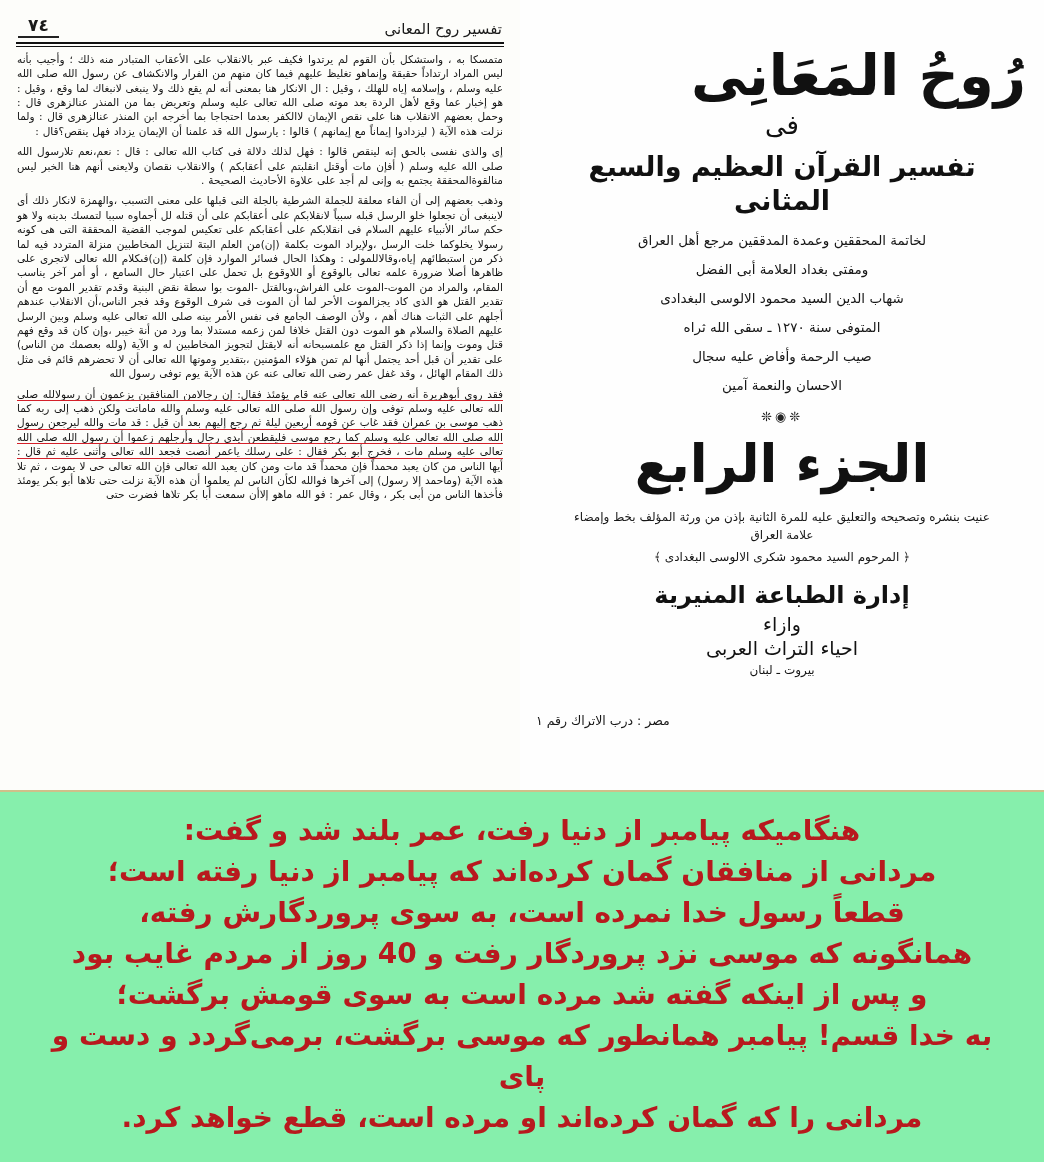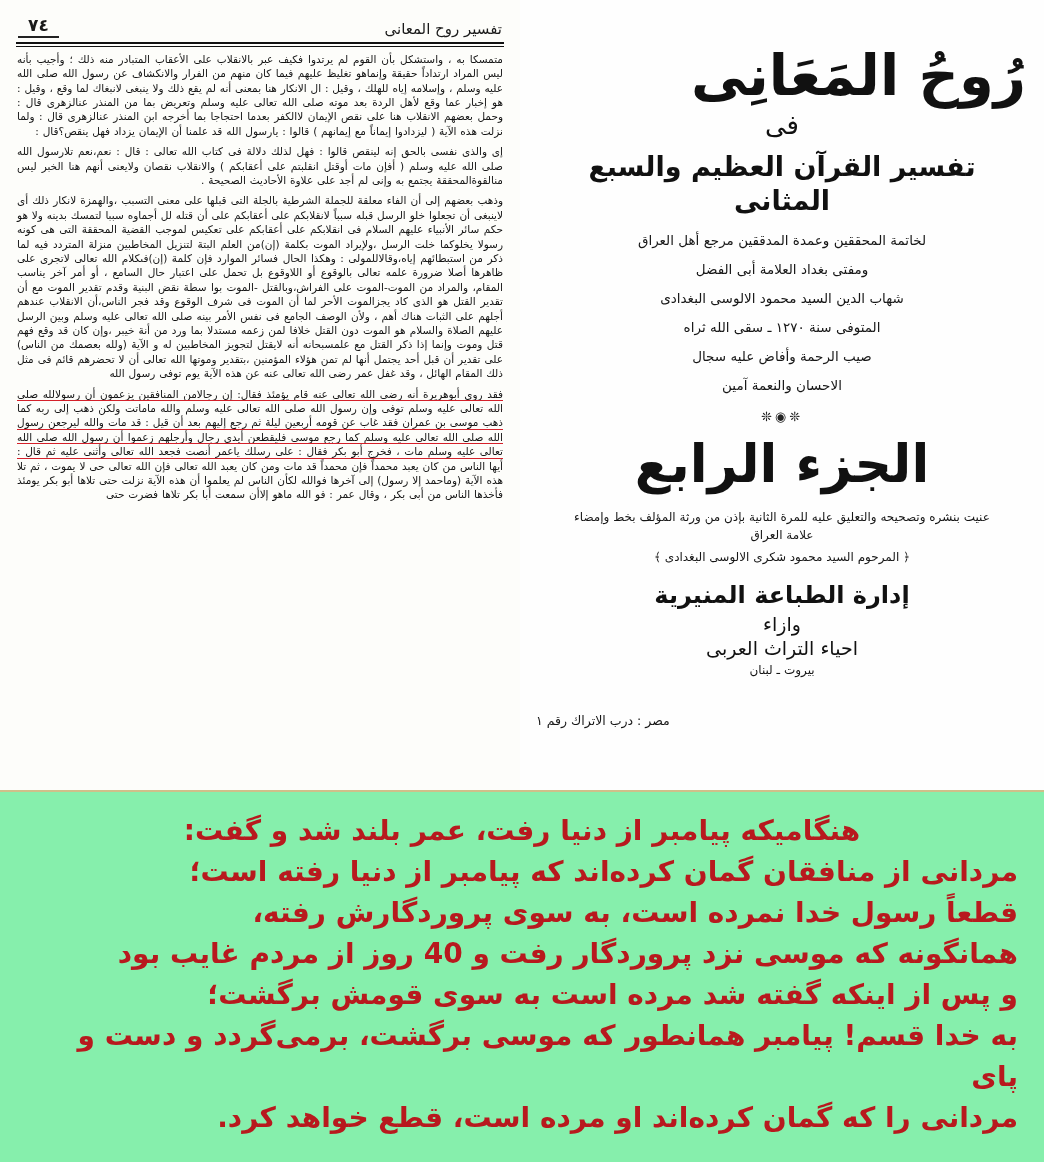--- a/index.html
+++ b/index.html
@@ -187,20 +187,21 @@
     box-sizing: border-box;
     padding: 18px 26px 10px 26px;
     direction: rtl;
   }
   .translation p {
     margin: 0;
     color: #b8191e;
     font-family: "DejaVu Sans", sans-serif;
     font-size: 28px;
     line-height: 41px;
+    text-align: center;
     font-weight: bold;
     letter-spacing: 0px;
   }
   .translation p.ln1 { text-align: center; }
 </style>
 </head>
 <body>
 
 <div class="scan">
 

